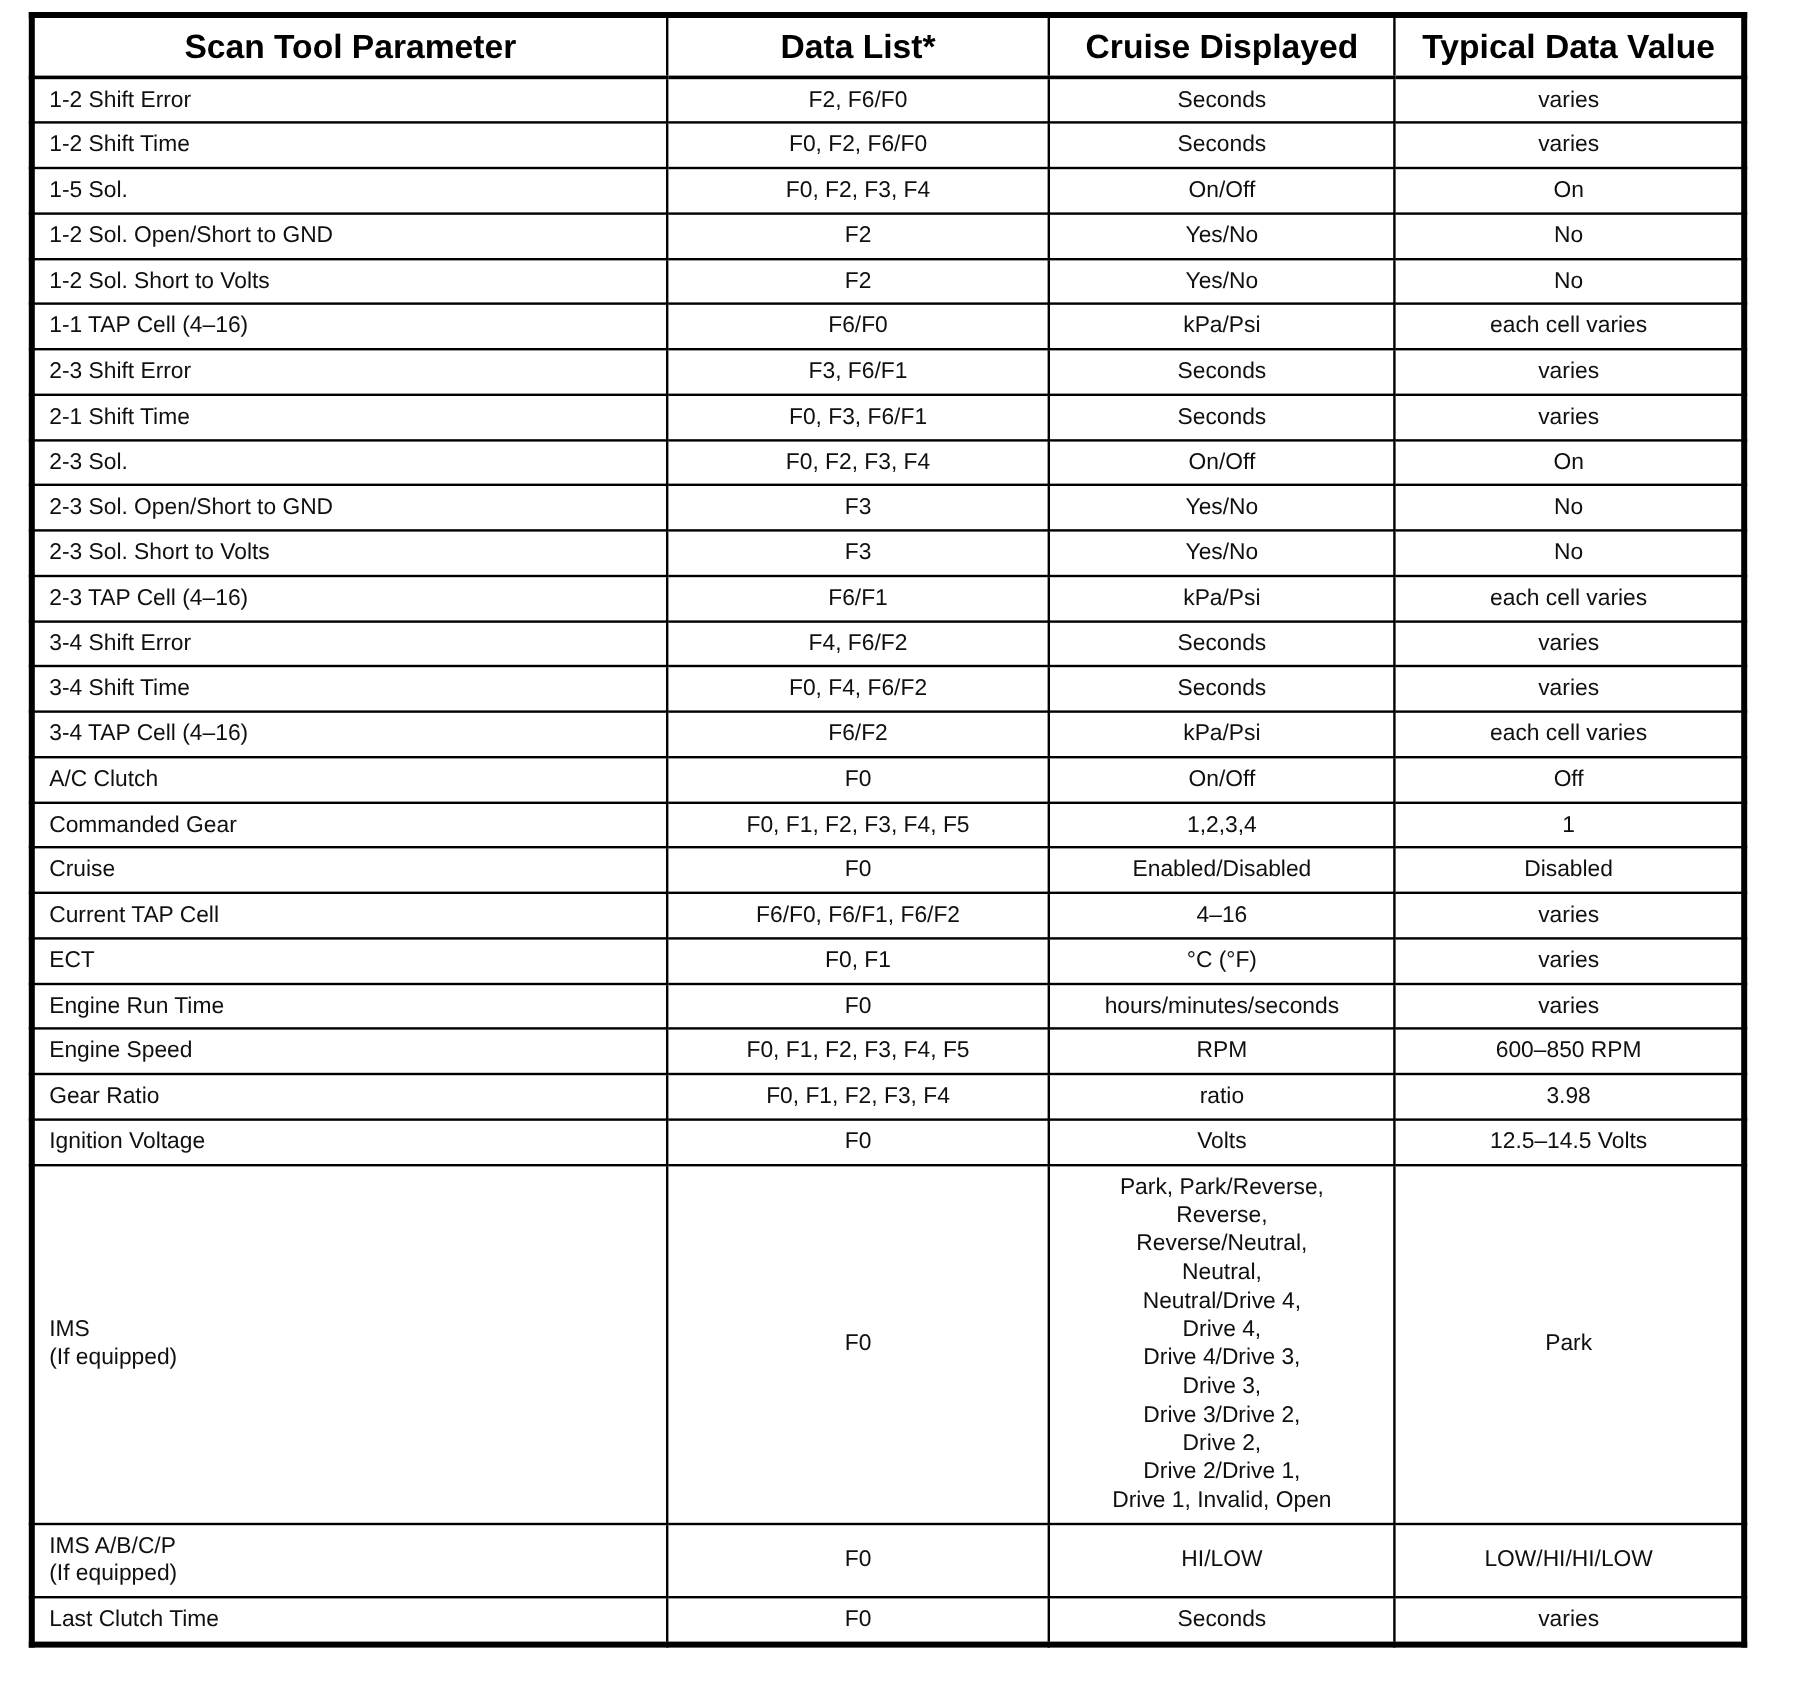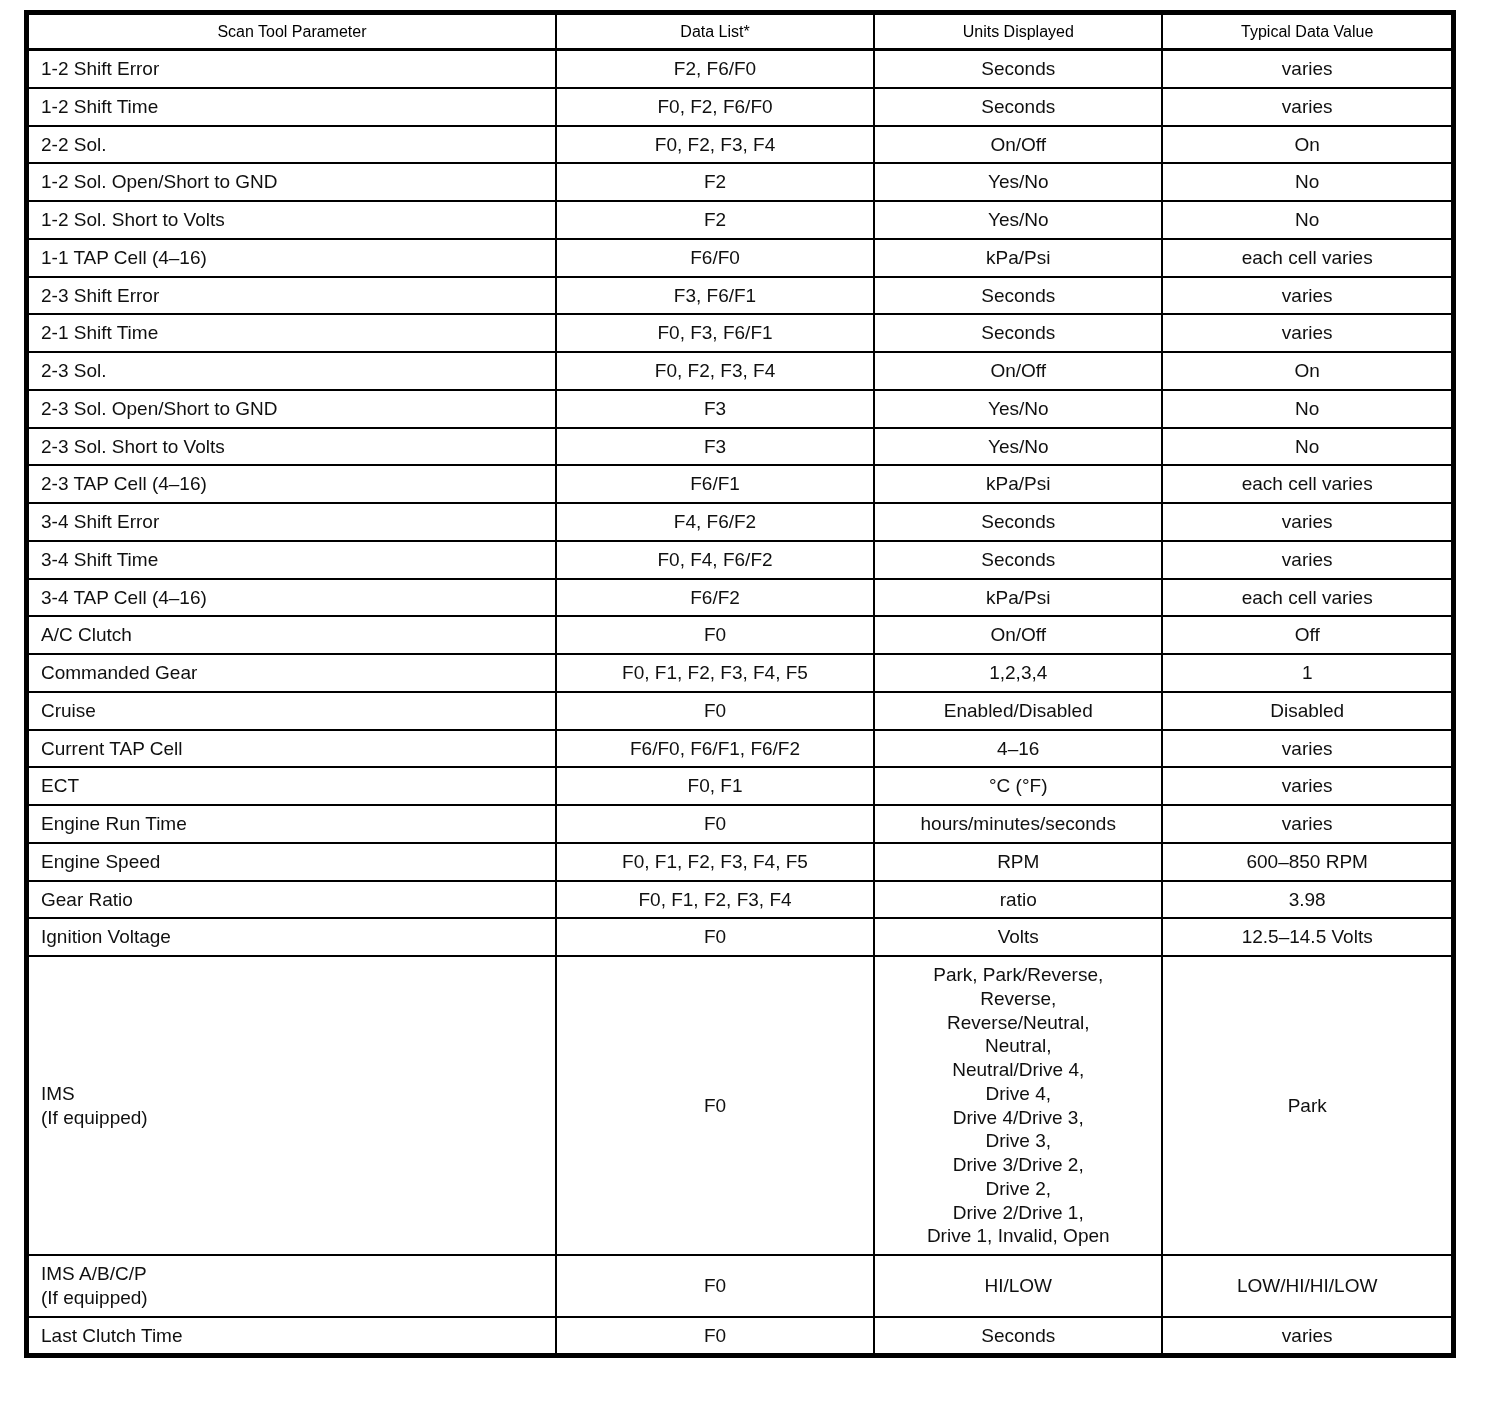--- a/index.html
+++ b/index.html
@@ -23,22 +23,22 @@
     background: #ffffff;
   }
   table.scan-table, table.scan-table th, table.scan-table td {
     border: 2px solid #000000;
   }
   table.scan-table {
     border-width: 5px;
   }
   table.scan-table th {
     border-bottom-width: 3px;
-    font-weight: normal;
-    font-size: 16px;
+    font-weight: bold;
+    font-size: 28px;
     padding: 7px 10px;
     text-align: center;
     line-height: 1.2;
     color: #000000;
   }
   table.scan-table td {
     font-size: 19px;
     line-height: 1.25;
     padding: 6px 12px;
     vertical-align: middle;
@@ -61,39 +61,39 @@
     <colgroup>
       <col class="col-param">
       <col class="col-list">
       <col class="col-units">
       <col class="col-typical">
     </colgroup>
     <thead>
       <tr>
           <th>Scan Tool Parameter</th>
           <th>Data List*</th>
-          <th>Units Displayed</th>
+          <th>Cruise Displayed</th>
           <th>Typical Data Value</th>
         </tr>
     </thead>
     <tbody>
         <tr>
           <td class="c0">1-2 Shift Error</td>
           <td class="c1">F2, F6/F0</td>
           <td class="c2">Seconds</td>
           <td class="c3">varies</td>
         </tr>
         <tr>
           <td class="c0">1-2 Shift Time</td>
           <td class="c1">F0, F2, F6/F0</td>
           <td class="c2">Seconds</td>
           <td class="c3">varies</td>
         </tr>
         <tr>
-          <td class="c0">2-2 Sol.</td>
+          <td class="c0">1-5 Sol.</td>
           <td class="c1">F0, F2, F3, F4</td>
           <td class="c2">On/Off</td>
           <td class="c3">On</td>
         </tr>
         <tr>
           <td class="c0">1-2 Sol. Open/Short to GND</td>
           <td class="c1">F2</td>
           <td class="c2">Yes/No</td>
           <td class="c3">No</td>
         </tr>

